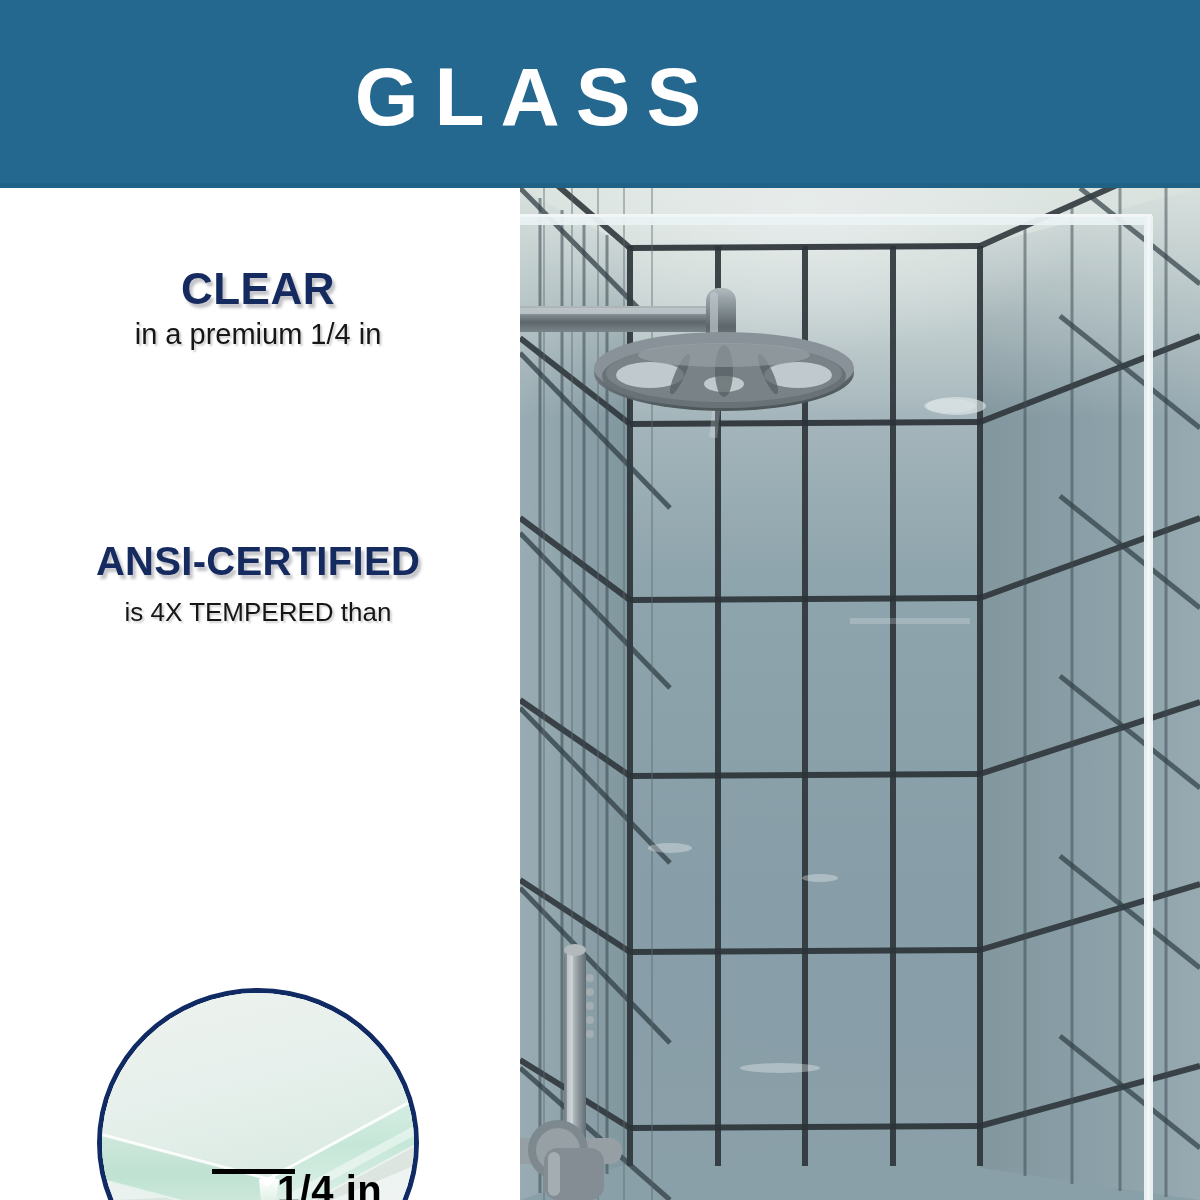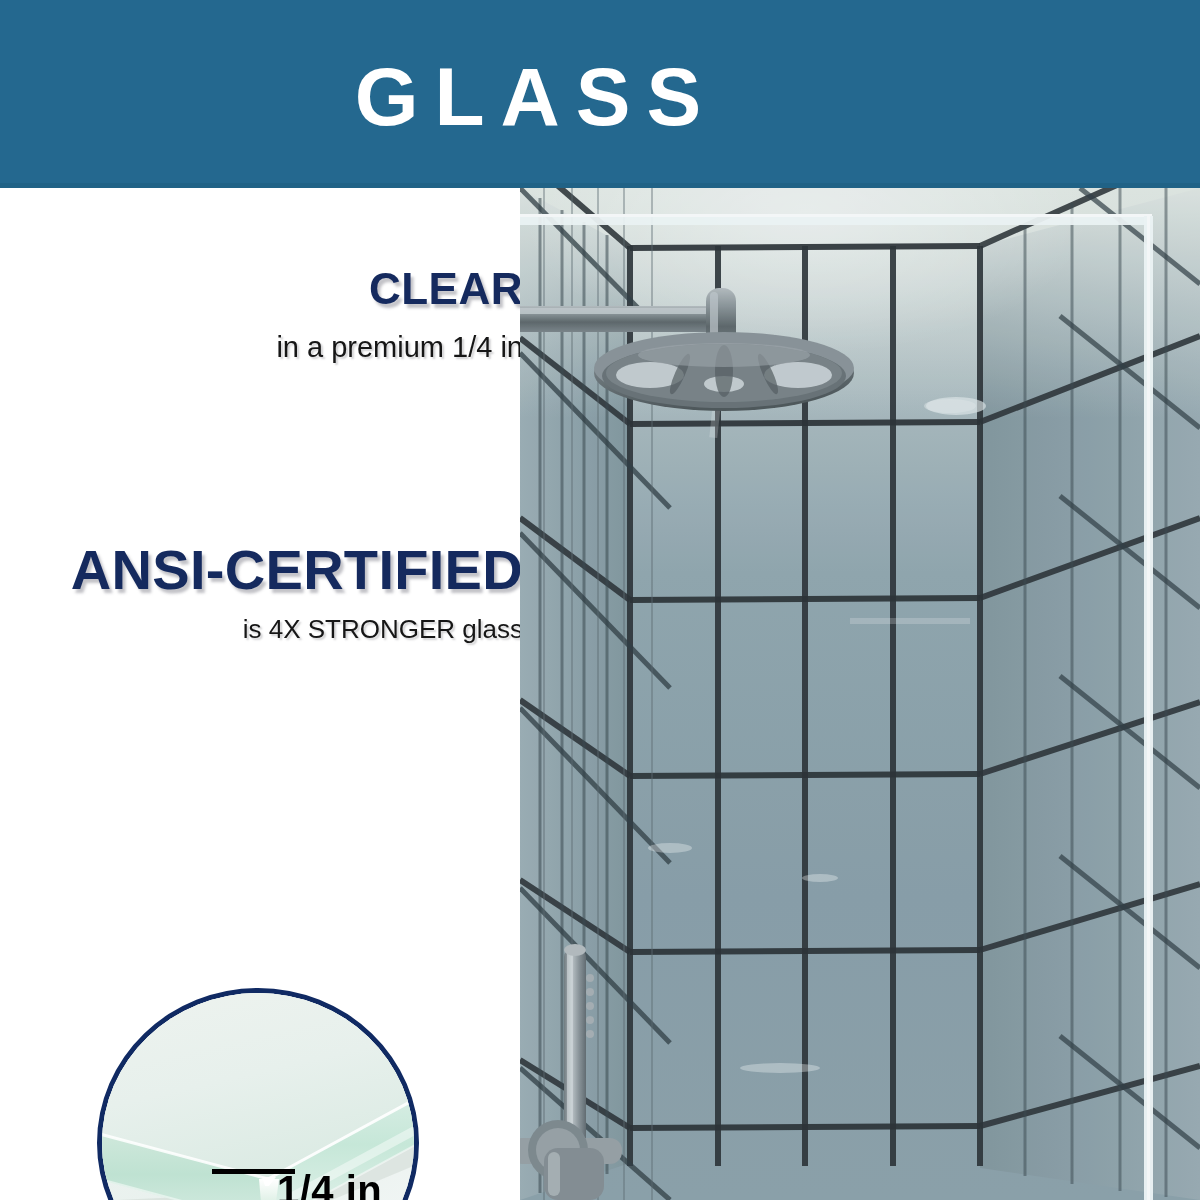--- a/index.html
+++ b/index.html
@@ -51,39 +51,39 @@
     box-sizing: border-box;
   }
 
   
   .left-panel {
     position: absolute;
     left: 0; top: 188px;
     width: 520px; height: 1012px;
     background: #ffffff;
   }
-  .feature-block { position: absolute; width: 500px; left: 23px; text-align: right; }
+  .feature-block { position: absolute; width: 500px; left: 8px; text-align: center; }
   .feature-head {
     color: #152a5e;
     font-weight: bold;
     line-height: 1.06;
     text-shadow: 3px 4px 3px rgba(120,120,130,.45);
   }
   .feature-sub {
     color: #161616;
     line-height: 1.28;
     text-shadow: 2px 2px 2px rgba(150,150,155,.45);
   }
 
   #block-clear { top: 78px; }
   #block-clear .feature-head { font-size: 44px; letter-spacing: .5px; }
-  #block-clear .feature-sub { font-size: 29px; margin-top: 16px; }
+  #block-clear .feature-sub { font-size: 29px; margin-top: 3px; }
 
   #block-ansi { top: 352px; }
-  #block-ansi .feature-head { font-size: 56px; letter-spacing: .3px; }
+  #block-ansi .feature-head { font-size: 40px; letter-spacing: .3px; }
   #block-ansi .feature-sub { font-size: 26px; margin-top: 14px; }
 
   
   .diagram {
     position: absolute;
     left: 97px; top: 800px;
     width: 322px; height: 310px;
   }
   .diagram-circle {
     position: absolute;
@@ -140,21 +140,21 @@
       <div class="feature-sub">
         <div>in a premium 1/4 in</div>
       </div>
     </div>
 
     <div class="feature-block" id="block-ansi">
       <div class="feature-head">
         <div>ANSI-CERTIFIED</div>
       </div>
       <div class="feature-sub">
-        <div>is 4X STRONGER glass</div>
+        <div>is 4X TEMPERED than</div>
       </div>
     </div>
 
     <div class="diagram">
       <div class="diagram-circle">
         <svg class="glass-art" viewBox="0 0 334 322">
           <defs>
             <linearGradient id="topface" x1="0" y1="0" x2="0.4" y2="1">
               <stop offset="0%" stop-color="#eef3ef"></stop>
               <stop offset="55%" stop-color="#e7f0ec"></stop>

